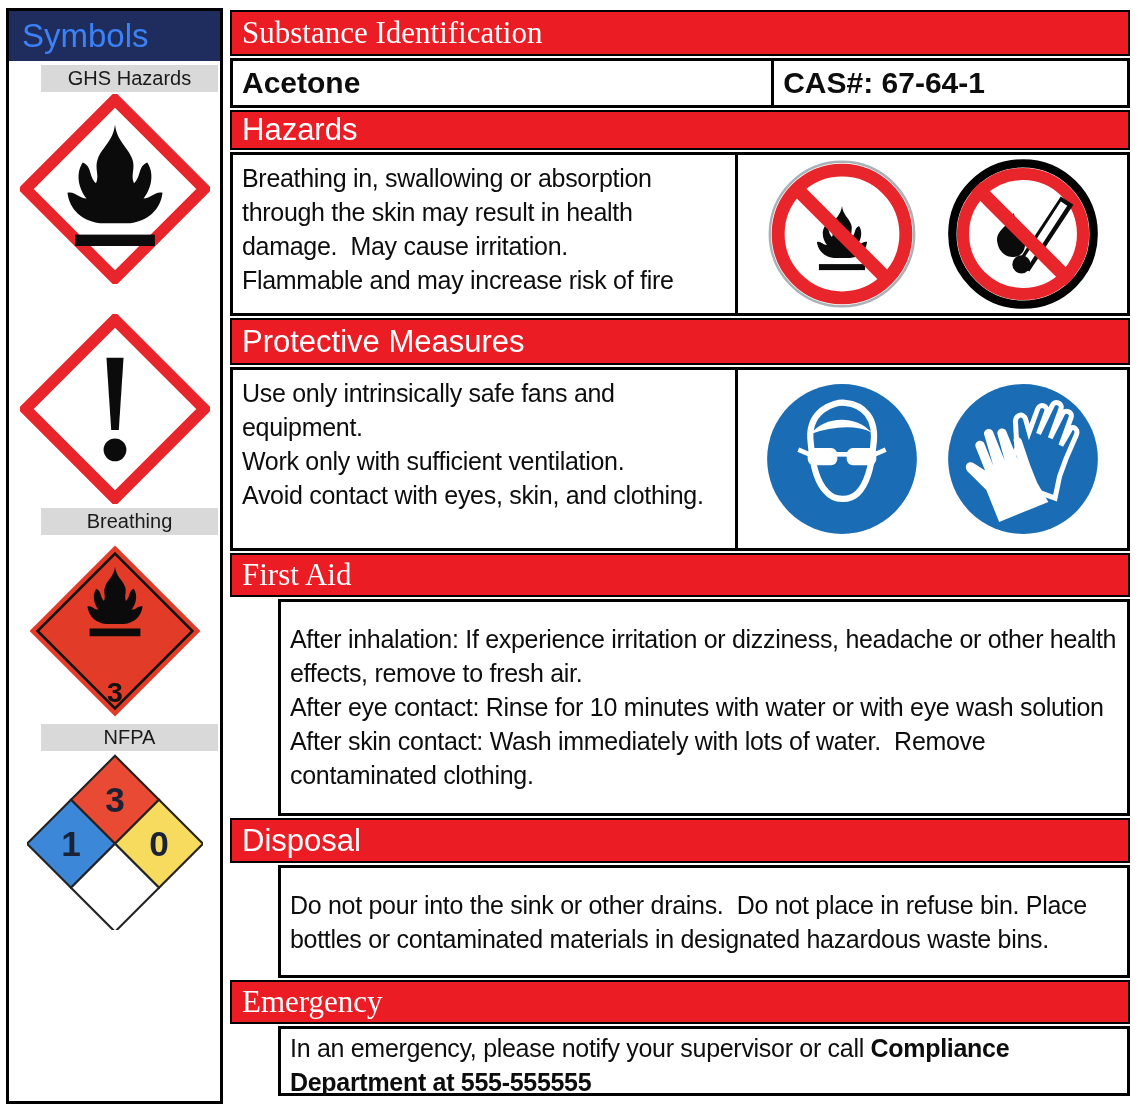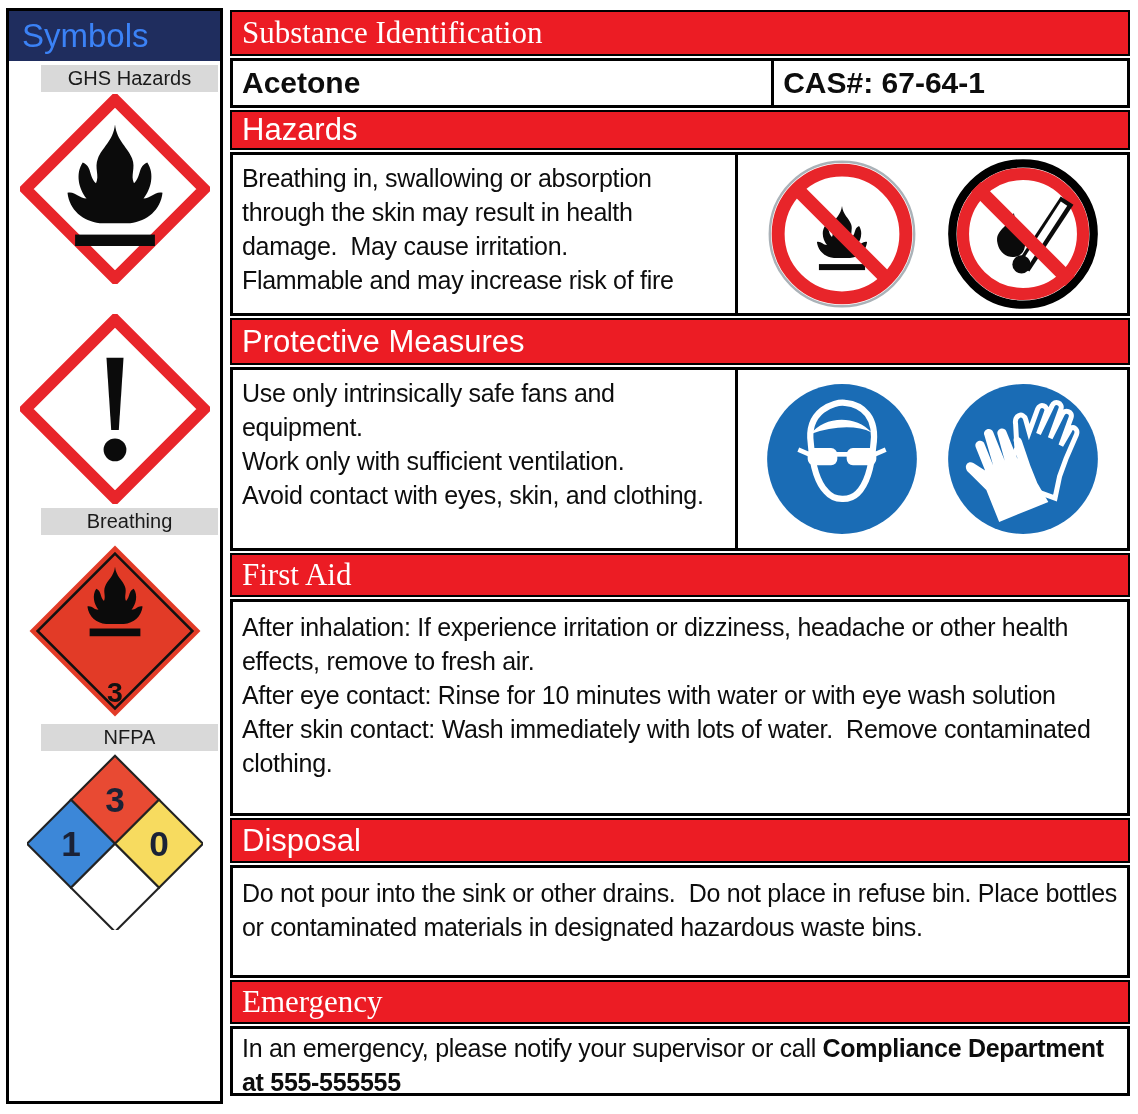--- a/index.html
+++ b/index.html
@@ -52,21 +52,21 @@
     padding:6px 10px 0 9px;
   }
   .split-row .sym-cell {
     width:395px; border:3px solid #000; background:#fff;
     display:flex; align-items:center; justify-content:space-evenly;
   }
   .row-haz  { height:164px;border-radius:8px; }
   .row-prot { height:184px; }
 
   .text-block {
-    border:3px solid #000; background:#fff; padding:8px 10px 0 9px; margin-bottom:2px;
+    border:3px solid #000; background:#fff; padding:20px 10px 0 9px; margin-bottom:2px;margin-left:48px;
   }
   .text-block.h217{height:217px;} .text-block.h113{height:113px;} .text-block.h70{height:70px; padding-top:2px;}
 
   .text-block p, .text-cell p {
     margin:0; font-size:25px; line-height:34px; letter-spacing:-0.3px; white-space:pre-wrap;
   }
   .text-block p b { font-weight:bold; }
 
   .sign { display:block; }
   .sign.prohib { width:152px; height:152px; }

